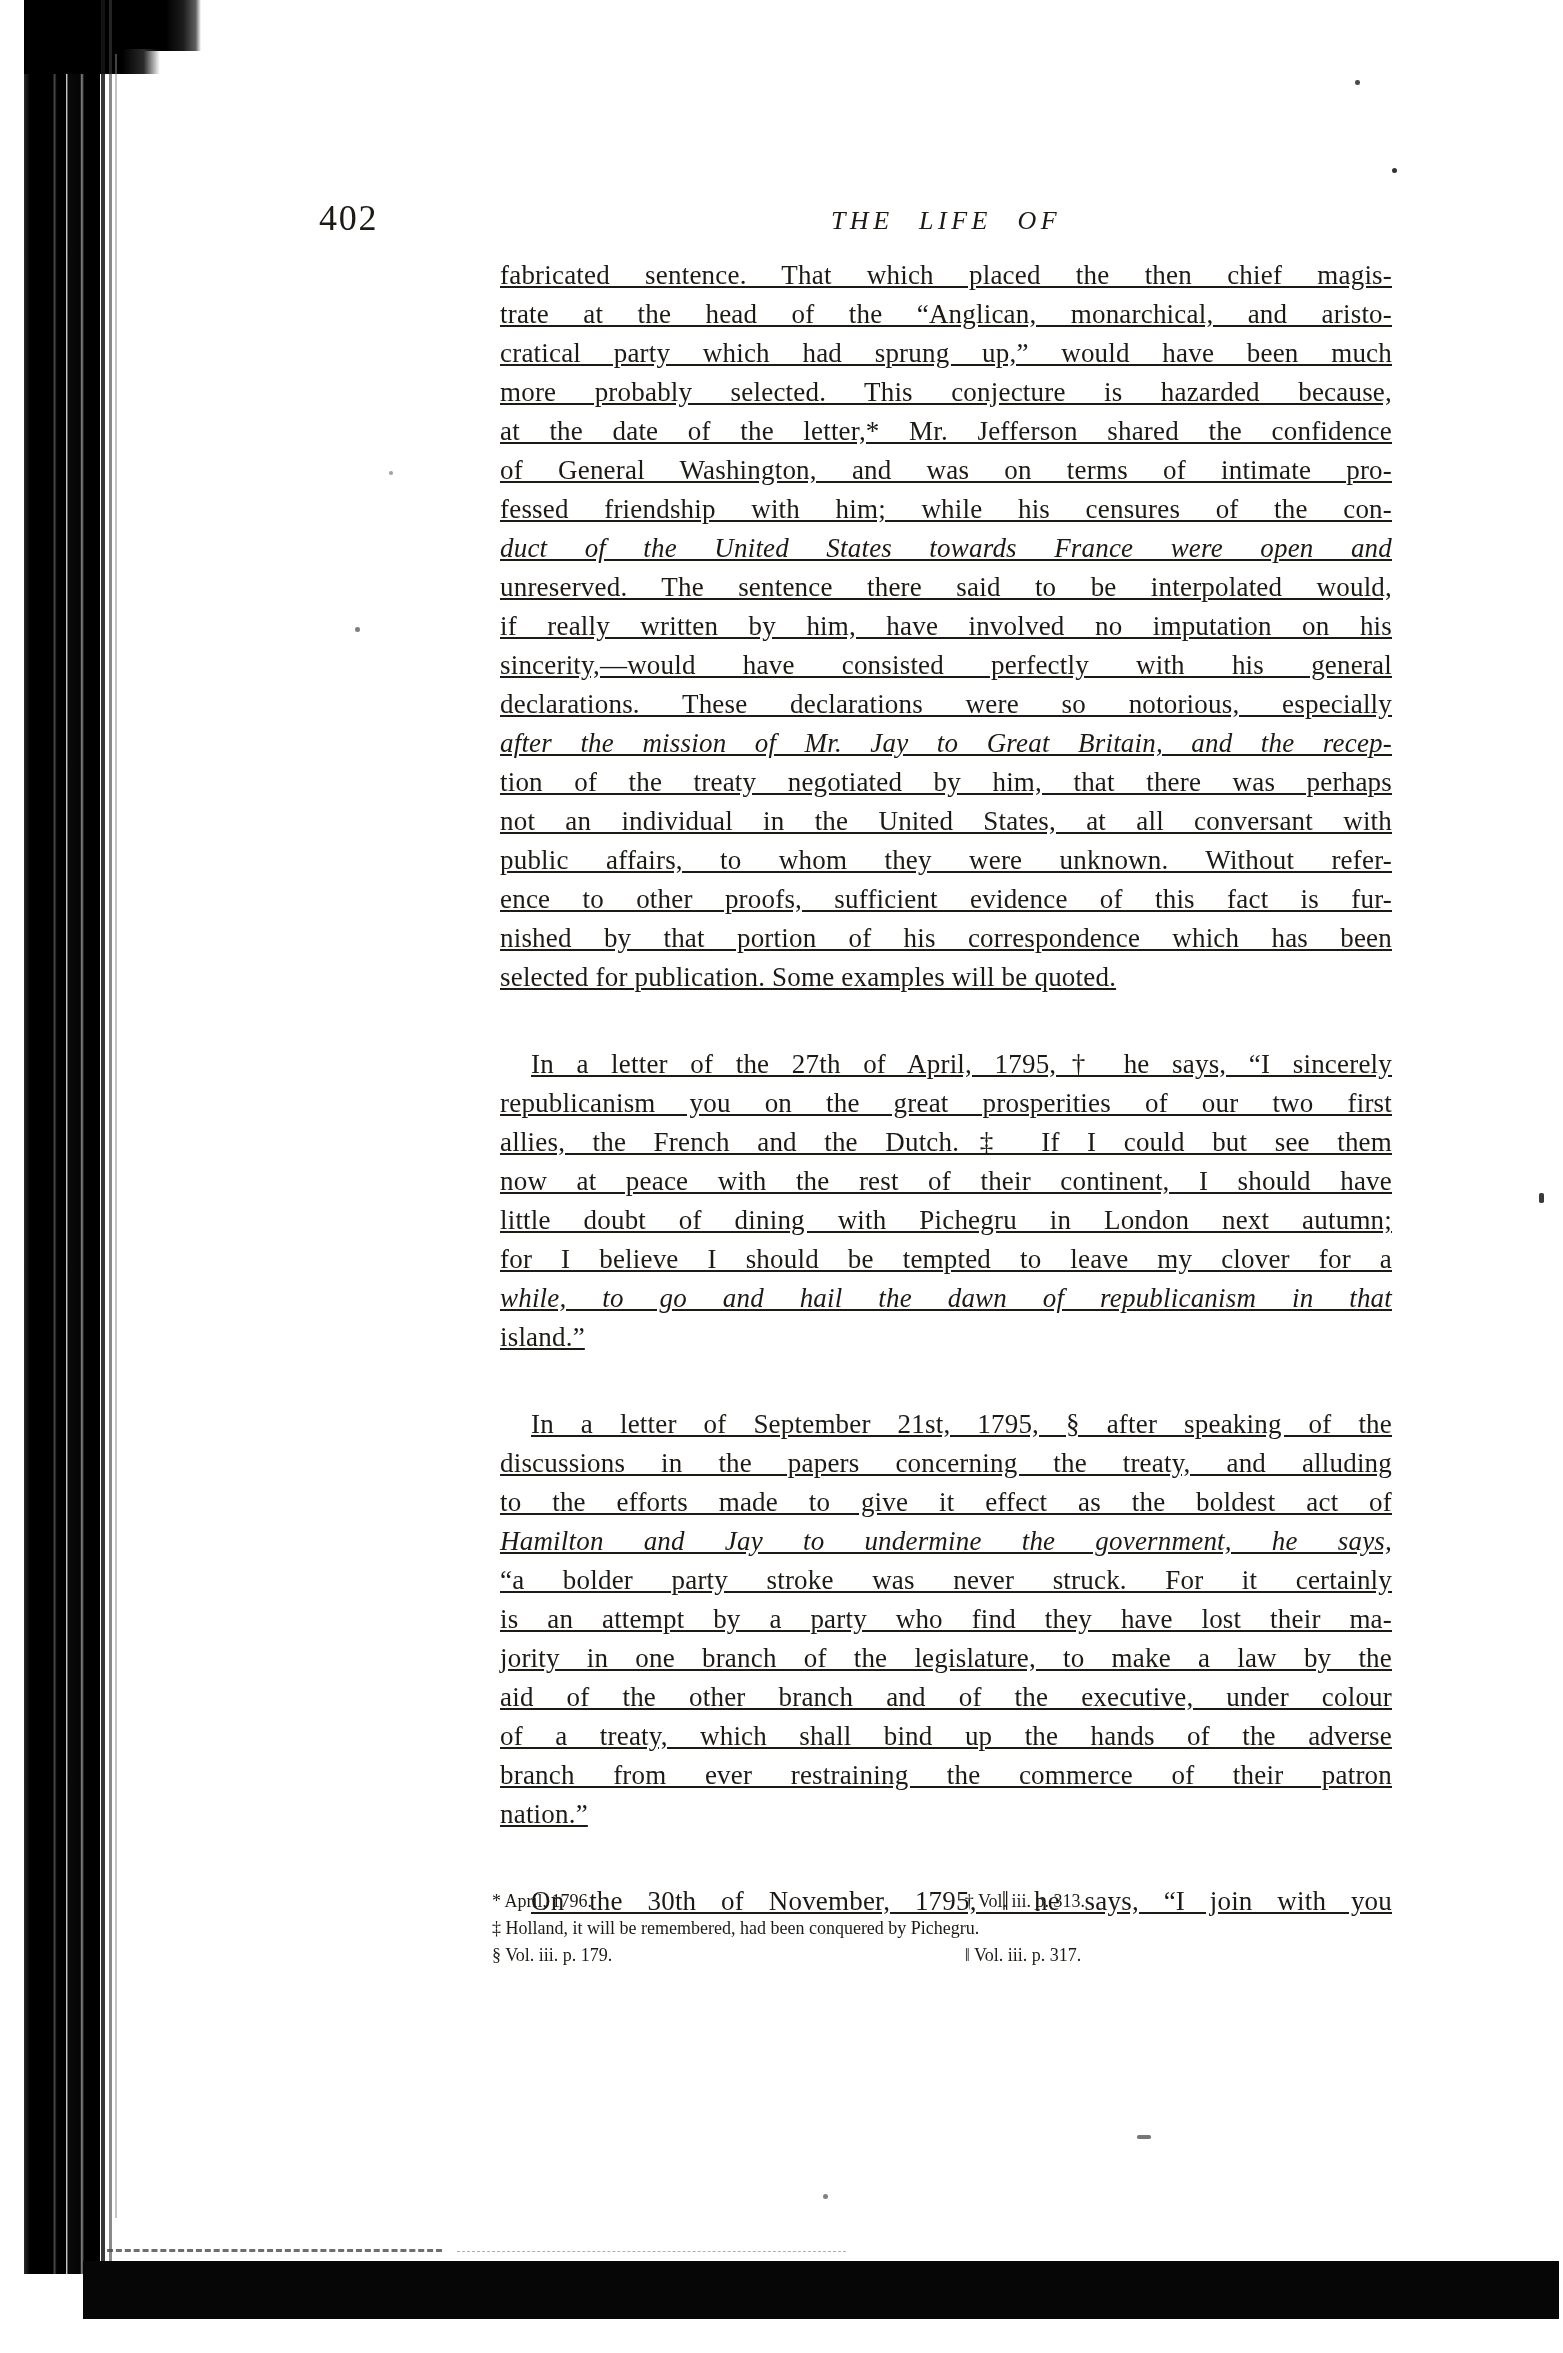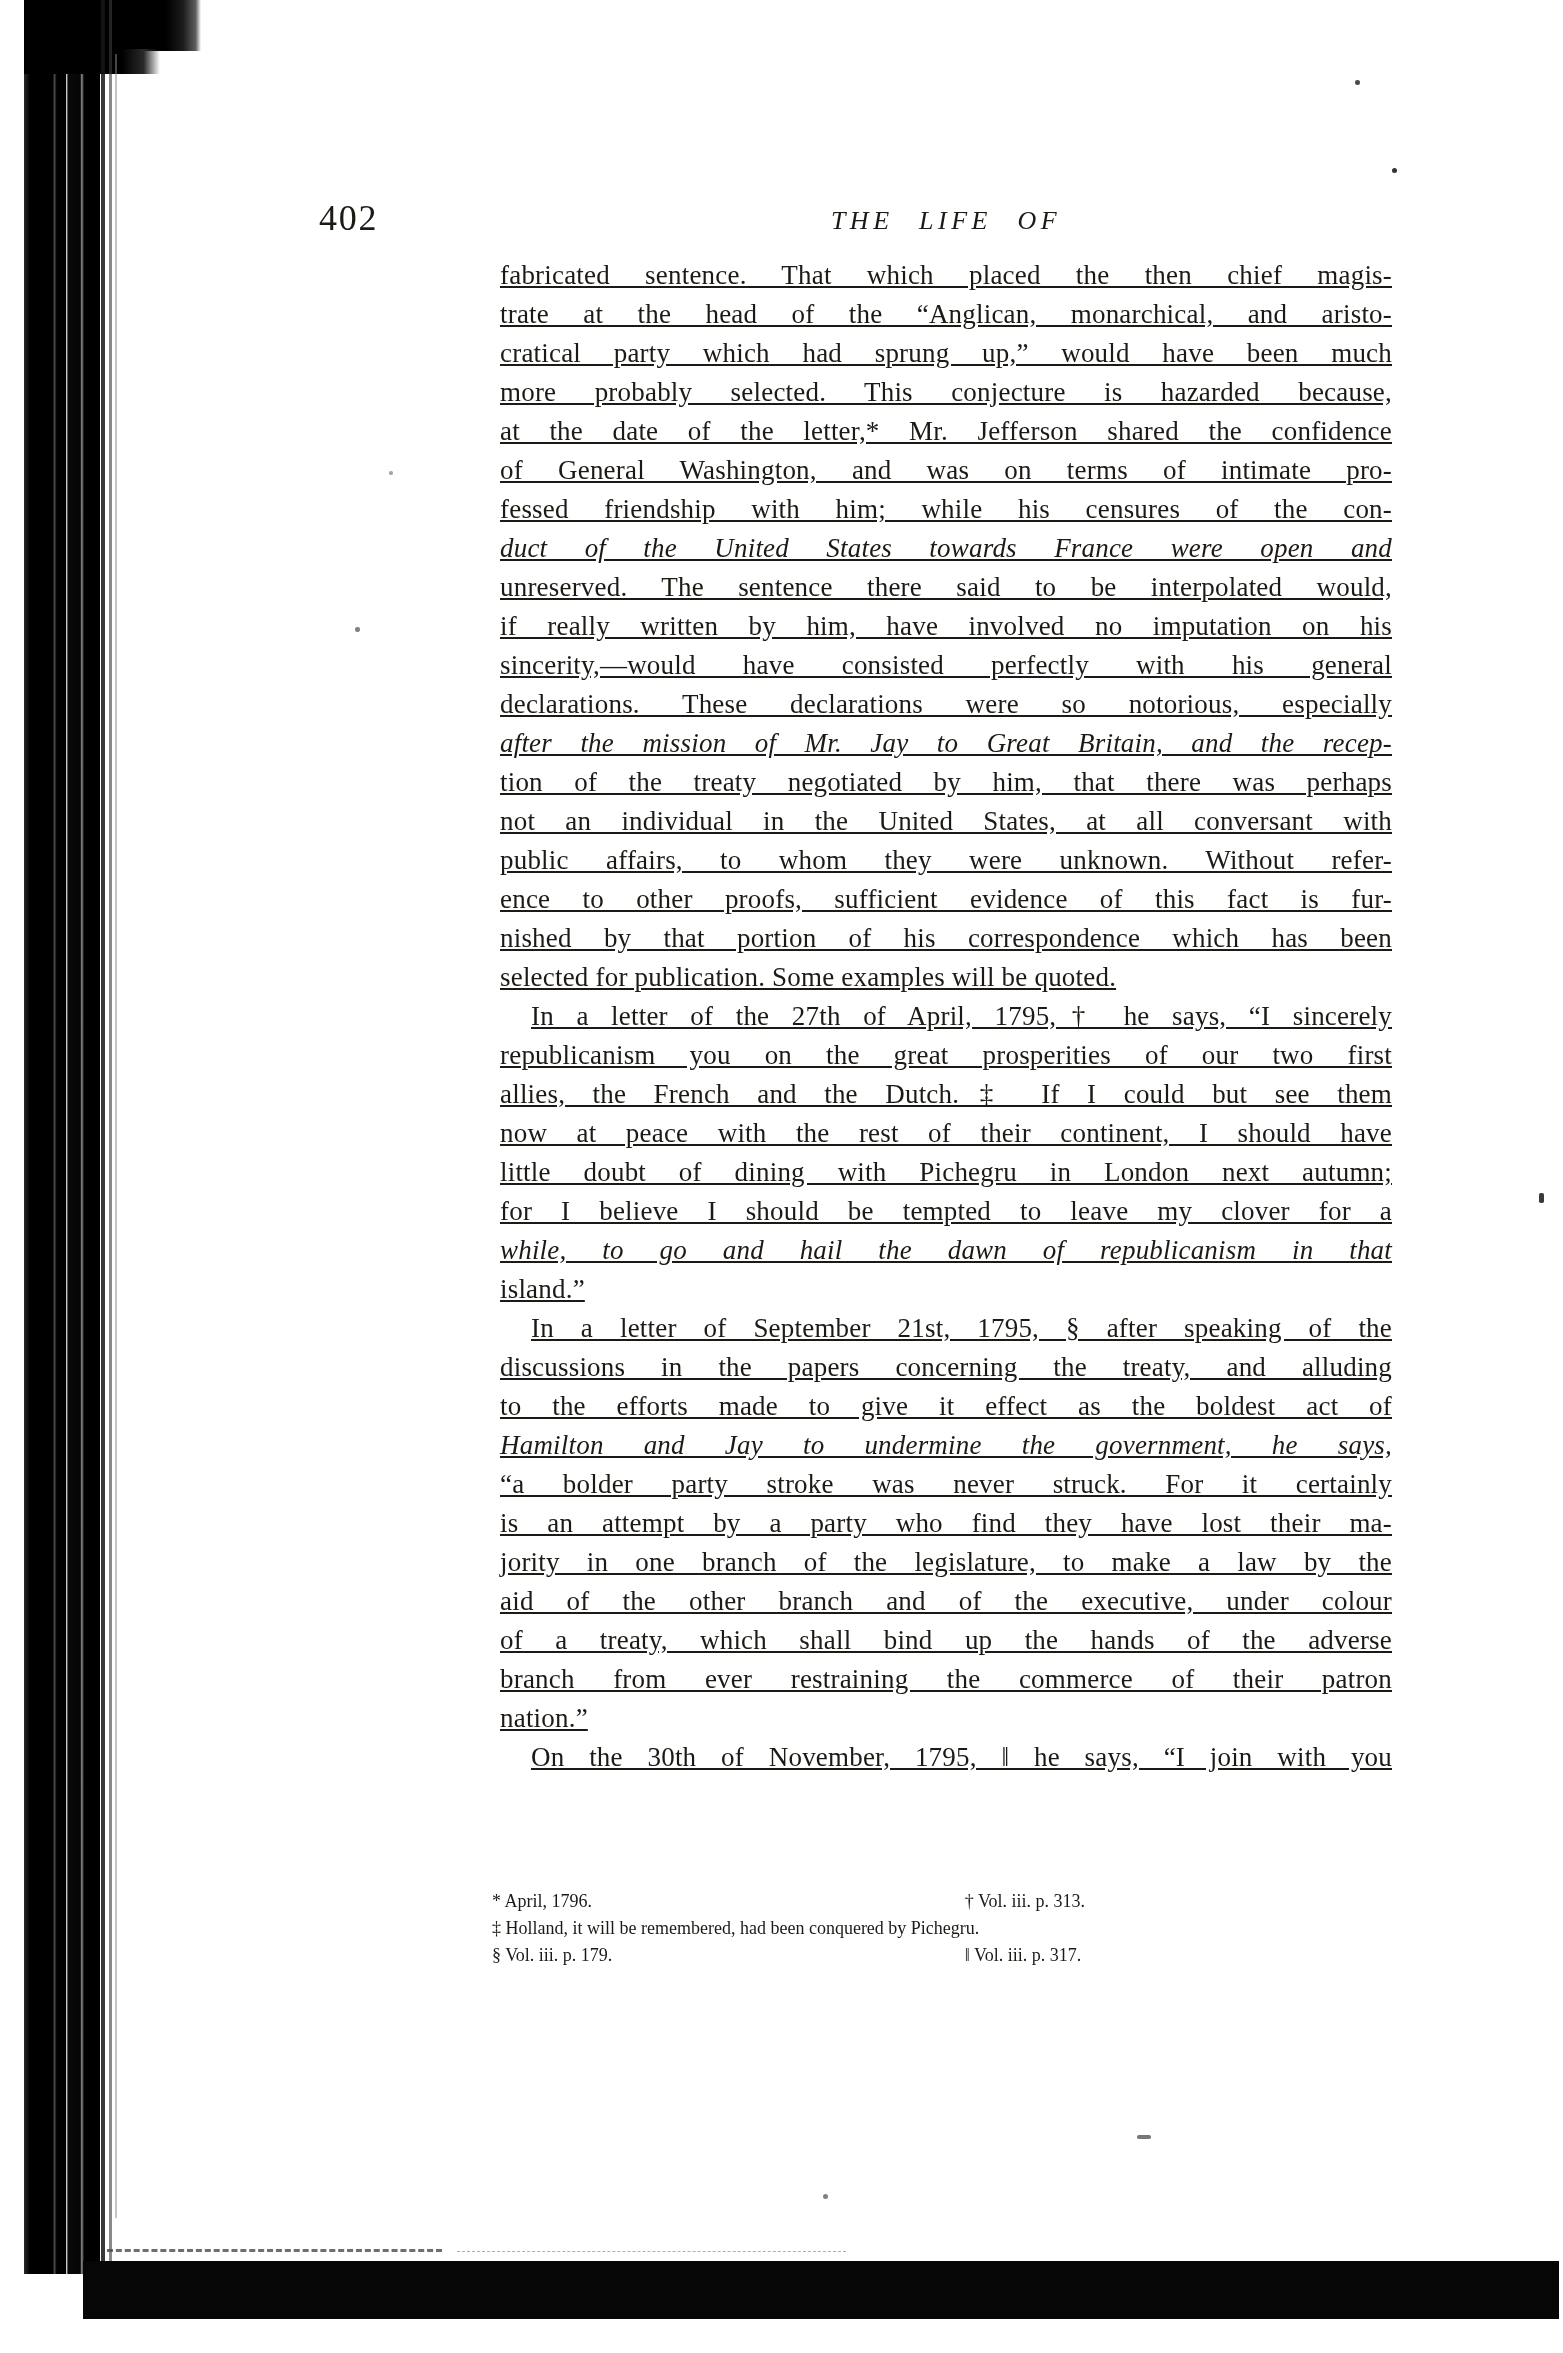--- a/index.html
+++ b/index.html
@@ -68,21 +68,21 @@
     position: absolute; left: 500px; width: 892px; top: 206px;
     text-align: center; font-size: 26px;
     letter-spacing: 4.5px; word-spacing: 14.5px; font-style: italic;
   }
   .body-text {
     position: absolute; left: 500px; top: 256px; width: 892px;
     font-size: 27px; line-height: 39px; letter-spacing: 0.2px;
   }
   .line { text-align: justify; text-align-last: justify; text-decoration: underline; }
   .line.para-end { text-align-last: left; }
-  .line.indent { text-indent: 31px; }
+  .line.indent { text-indent: 31px; margin-top: 48px; }
   .line.slant { font-style: italic; }
   .footnotes {
     position: absolute; left: 492px; top: 1856px; width: 892px;
     font-size: 18px; line-height: 27px; margin-top: 32px;
   }
   .fn-row { display: flex; }
   .fn-left { flex: 0 0 auto; min-width: 53%; white-space: nowrap; }
   .fn-right { flex: 1 1 auto; white-space: nowrap; }
 </style>
 </head>

